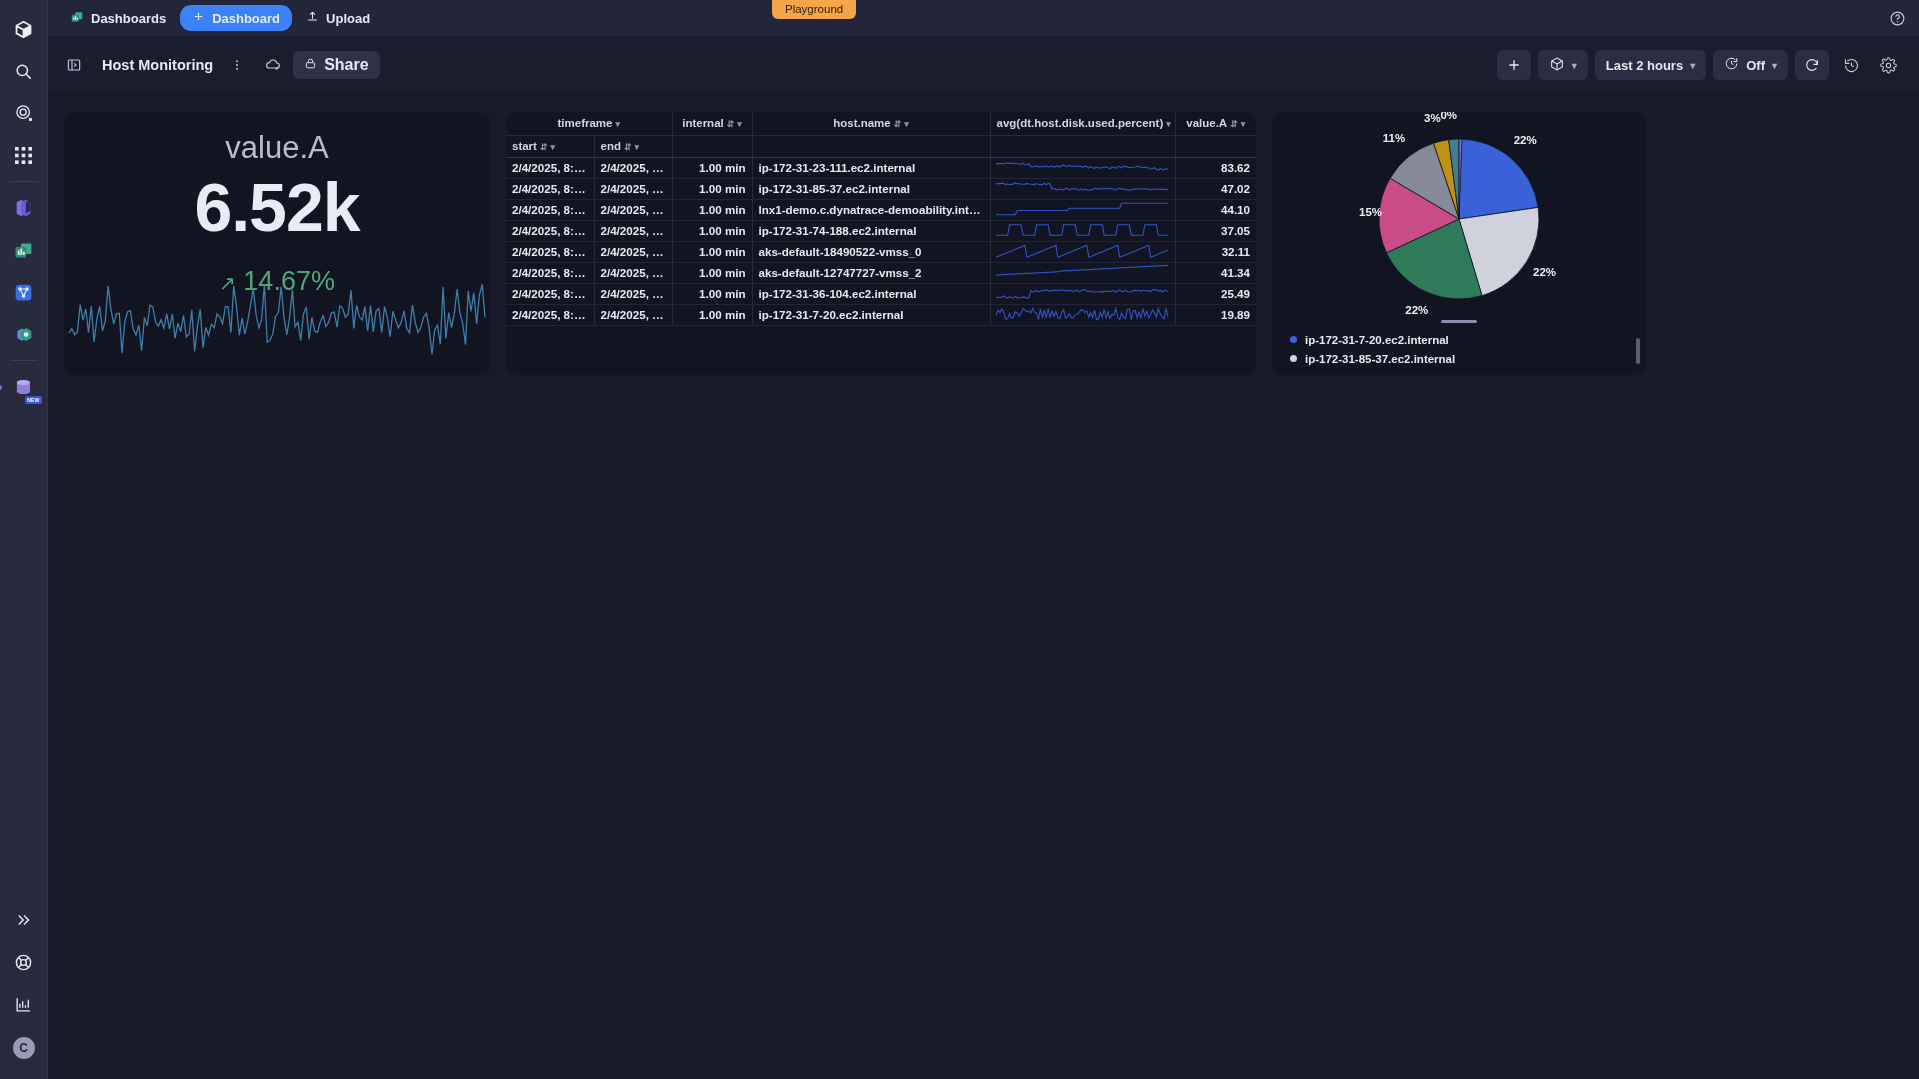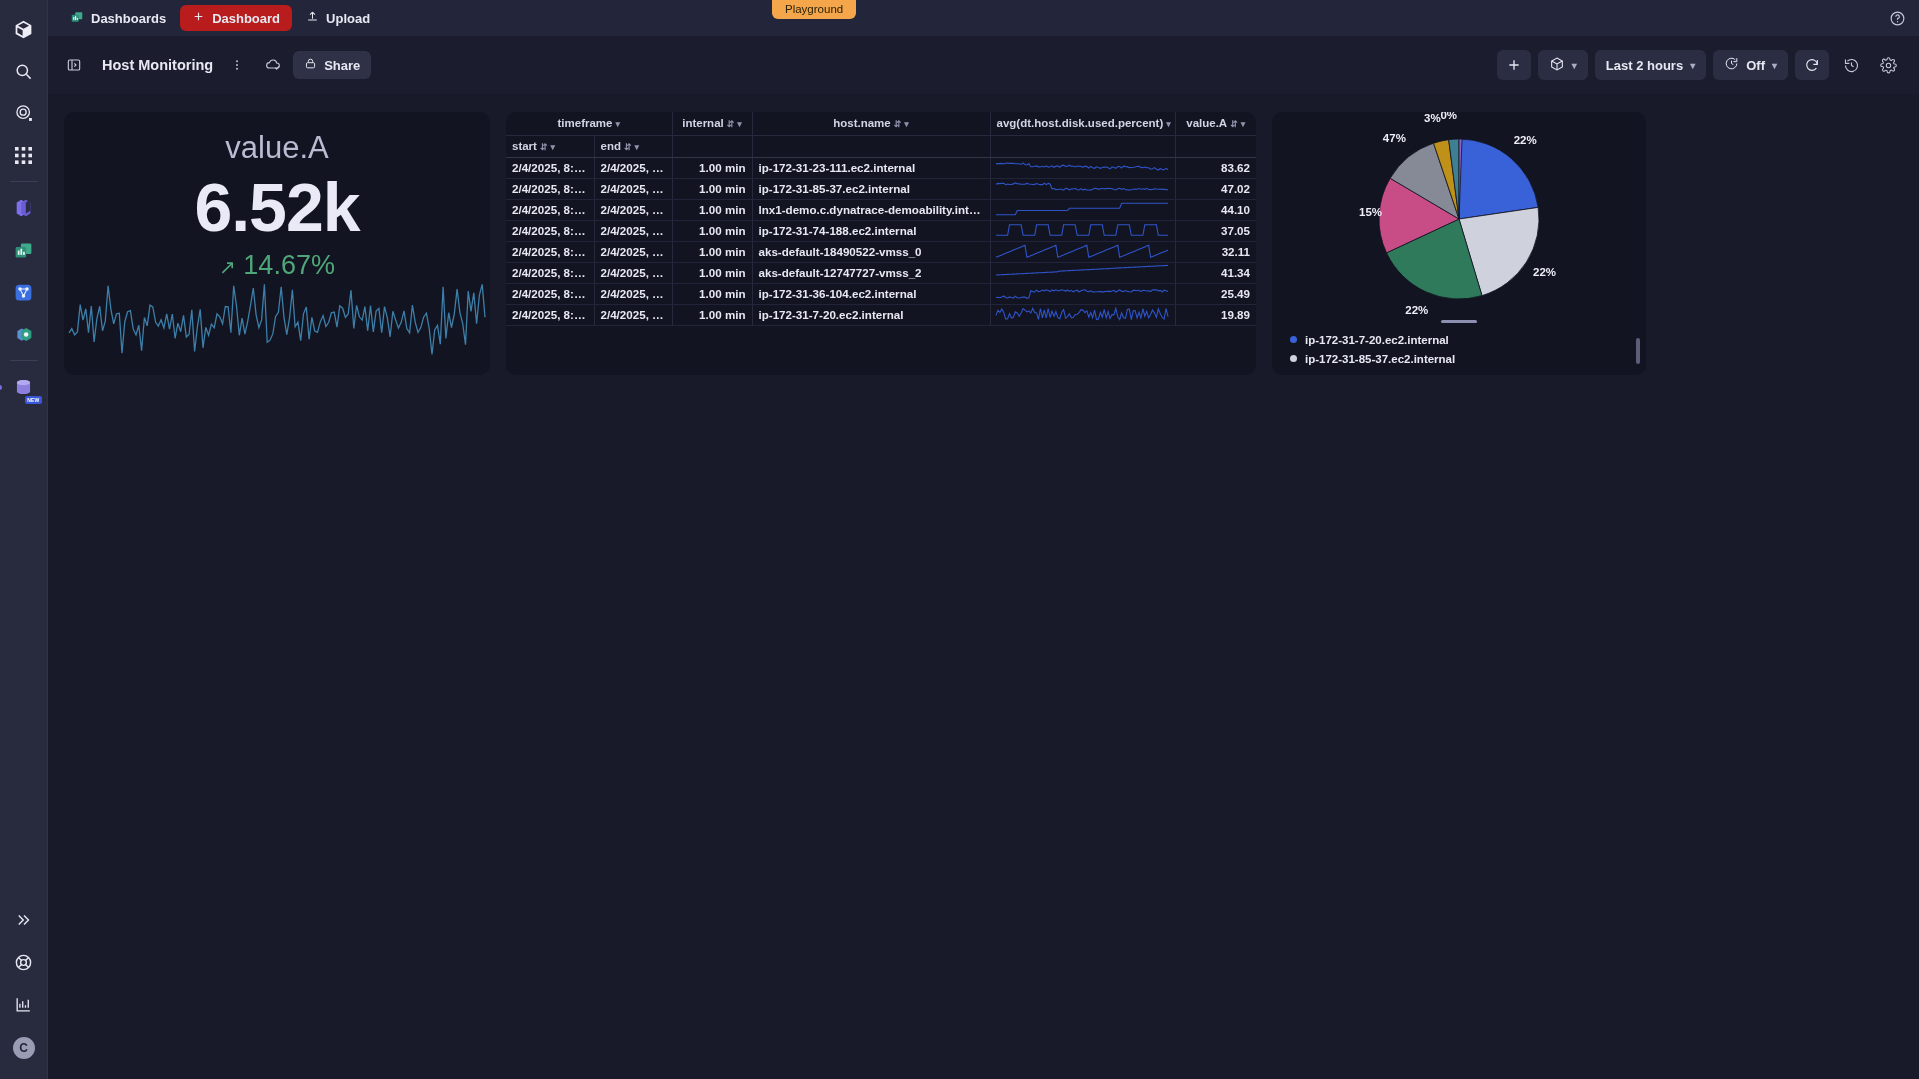--- a/index.html
+++ b/index.html
@@ -45,21 +45,21 @@
   #topbar {
     position: absolute; left: 48px; top: 0; right: 0; height: 36px;
     background: #23253a;
     display: flex; align-items: center; padding-left: 10px; gap: 2px;
   }
   .tab {
     display: flex; align-items: center; gap: 7px;
     height: 26px; padding: 0 12px; border-radius: 6px;
     color: #e7e8f2; font-size: 13px; font-weight: 600; white-space: nowrap;
   }
-  .tab.active { background: #b91c1c; }
+  .tab.active { background: #3b82f6; border-radius: 11px; }
   #playground-badge {
     position: absolute; left: 772px; top: 0;
     background: #f5a64a; color: #2a2208;
     font-size: 11.5px; font-weight: 500;
     padding: 3px 13px 4px; border-radius: 0 0 6px 6px;
   }
   #help-btn {
     position: absolute; right: 10px; top: 6px;
     width: 24px; height: 24px; display: flex; align-items: center; justify-content: center;
     color: #c7c9dd;
@@ -74,21 +74,21 @@
   #dash-title {
     color: #e7e8f2; font-size: 14.5px; font-weight: 600; margin-left: 14px;
   }
   .hdr-icon-btn {
     width: 28px; height: 28px; border-radius: 5px;
     display: flex; align-items: center; justify-content: center; color: #c7c9dd;
   }
   #share-btn {
     display: flex; align-items: center; gap: 7px;
     height: 28px; padding: 0 11px; border-radius: 6px;
-    background: #2f3147; color: #e7e8f2; font-size: 13px; font-weight: 600;
+    background: #2f3147; color: #e7e8f2; font-size: 16px; font-weight: 600;
     margin-left: 6px;
   }
   #hdr-right { margin-left: auto; display: flex; align-items: center; gap: 7px; }
   .pill {
     display: flex; align-items: center; gap: 7px; height: 30px;
     padding: 0 11px; border-radius: 6px; background: #2b2d43;
     color: #e7e8f2; font-size: 13px; font-weight: 600;
   }
   .pill.icon-only { padding: 0 9px; }
   .plain-btn {
@@ -111,21 +111,21 @@
   #panel-value { left: 16px; top: 18px; width: 426px; height: 263px; overflow: hidden; }
   #val-title {
     text-align: center; margin-top: 18px;
     font-size: 31px; color: #b9bcd2; font-weight: 400;
   }
   #val-main {
     text-align: center; margin-top: 2px;
     font-size: 68px; font-weight: 700; color: #e9eaf6; letter-spacing: -1px;
   }
   #val-delta {
-    text-align: center; margin-top: 4px;
+    text-align: center; margin-top: 20px;
     font-size: 27px; color: #4fa678; font-weight: 400;
   }
   #val-spark { position: absolute; left: 0; bottom: 0; width: 426px; height: 105px; }
 
   
   #panel-table { left: 458px; top: 18px; width: 750px; height: 263px; overflow: hidden; }
   .tbl { width: 100%; border-collapse: collapse; table-layout: fixed; }
   .tbl-head-row th {
     height: 23px; text-align: center; font-size: 11.5px; font-weight: 600;
     color: #d2d4e4; padding: 0 6px; vertical-align: middle;
@@ -563,21 +563,21 @@
           <path d="M 187 107 L 118.15 66.25 A 80 80 0 0 1 161.54 31.16 Z" fill="#868a97" stroke="#121421" stroke-width="0.8"></path>
           <path d="M 187 107 L 161.54 31.16 A 80 80 0 0 1 176.66 27.67 Z" fill="#bf9119" stroke="#121421" stroke-width="0.8"></path>
           <path d="M 187 107 L 176.66 27.67 A 80 80 0 0 1 187.00 27.00 Z" fill="#3f7f94" stroke="#121421" stroke-width="0.8"></path>
           <path d="M 187 107 L 187.00 27.00 A 80 80 0 0 1 190.02 27.06 Z" fill="#8a63c4" stroke="#121421" stroke-width="0.8"></path>
         </svg>
       <div id="pct-layer">
           <div class="pct-label" style="left: 241.682px; top: 21.8153px;">22%</div>
           <div class="pct-label" style="left: 261.051px; top: 153.766px;">22%</div>
           <div class="pct-label" style="left: 133.312px; top: 192.092px;">22%</div>
           <div class="pct-label" style="left: 87px; top: 94.0467px;">15%</div>
-          <div class="pct-label" style="left: 110.852px; top: 19.6965px;">47%</div>
+          <div class="pct-label" style="left: 110.852px; top: 19.6965px;">11%</div>
           <div class="pct-label" style="left: 152.073px; top: -0.389874px;">3%</div>
           <div class="pct-label" style="left: 168.398px; top: -2.78609px;">0%</div>
         </div>
     </div>
     <div id="legend-drag"></div>
     <div id="pie-legend">
         <div class="legend-row">
           <span class="legend-dot" style="background:#3a62d8"></span>
           <span>ip-172-31-7-20.ec2.internal</span>
         </div>

